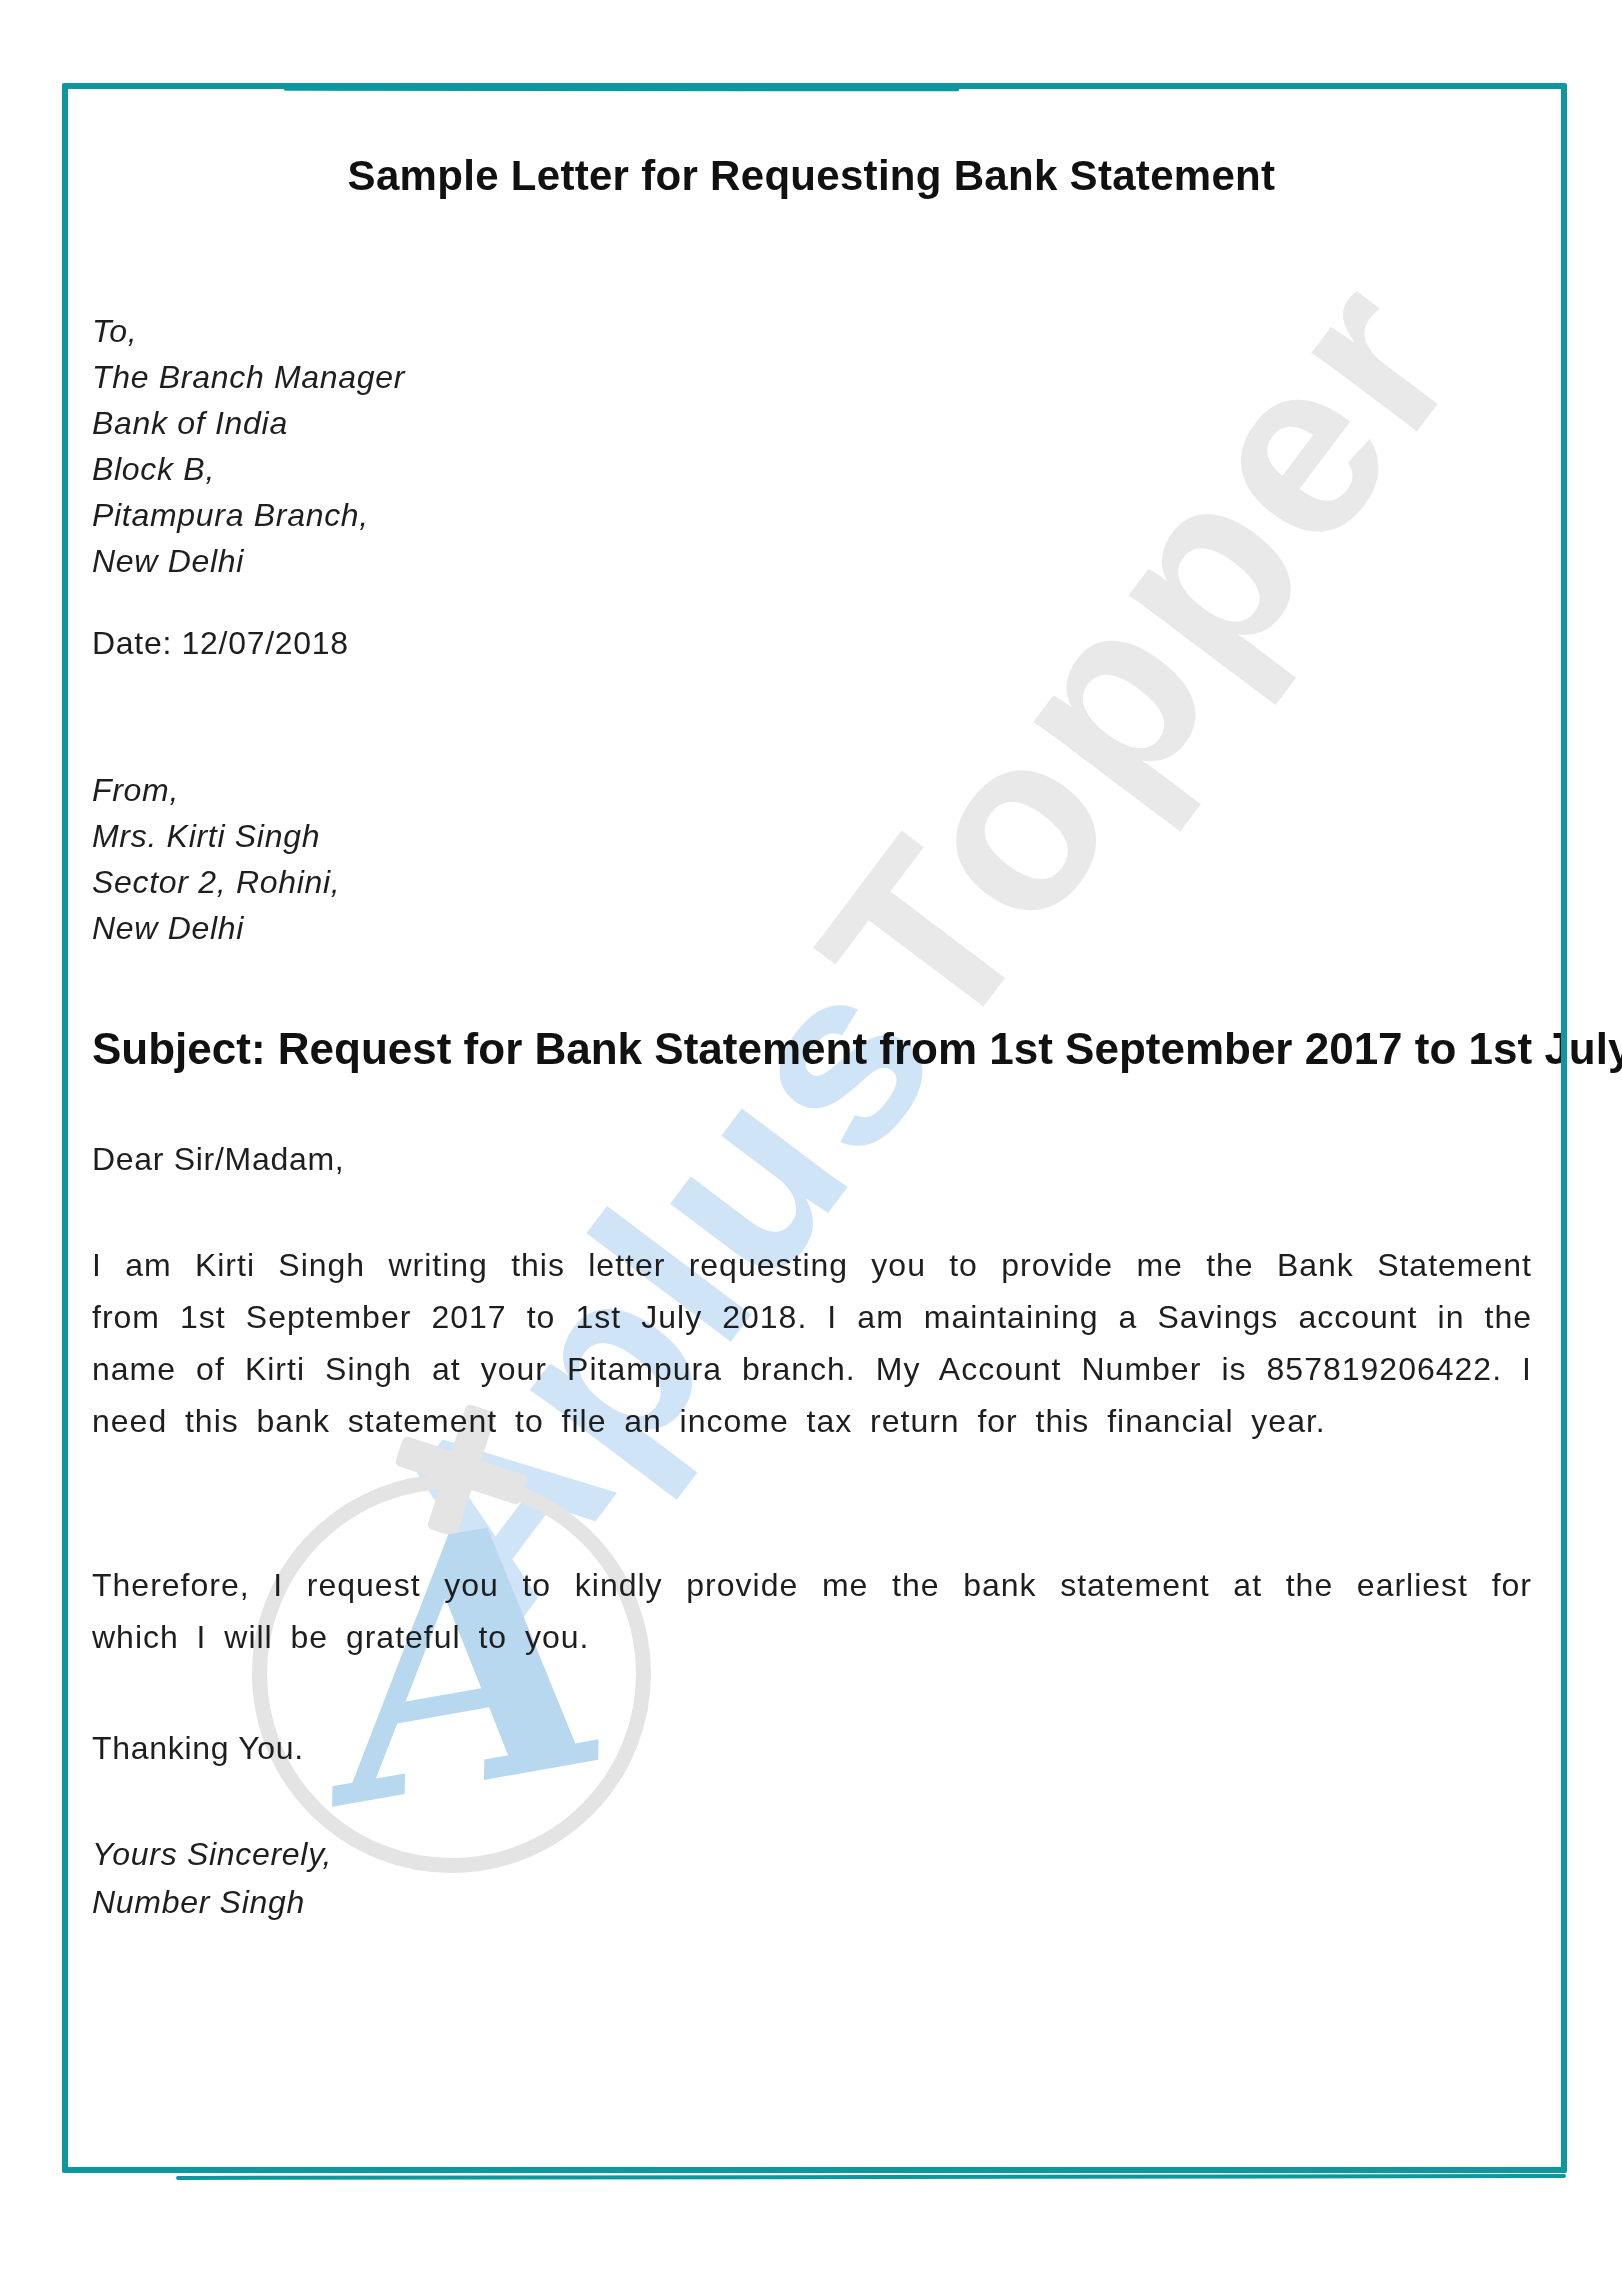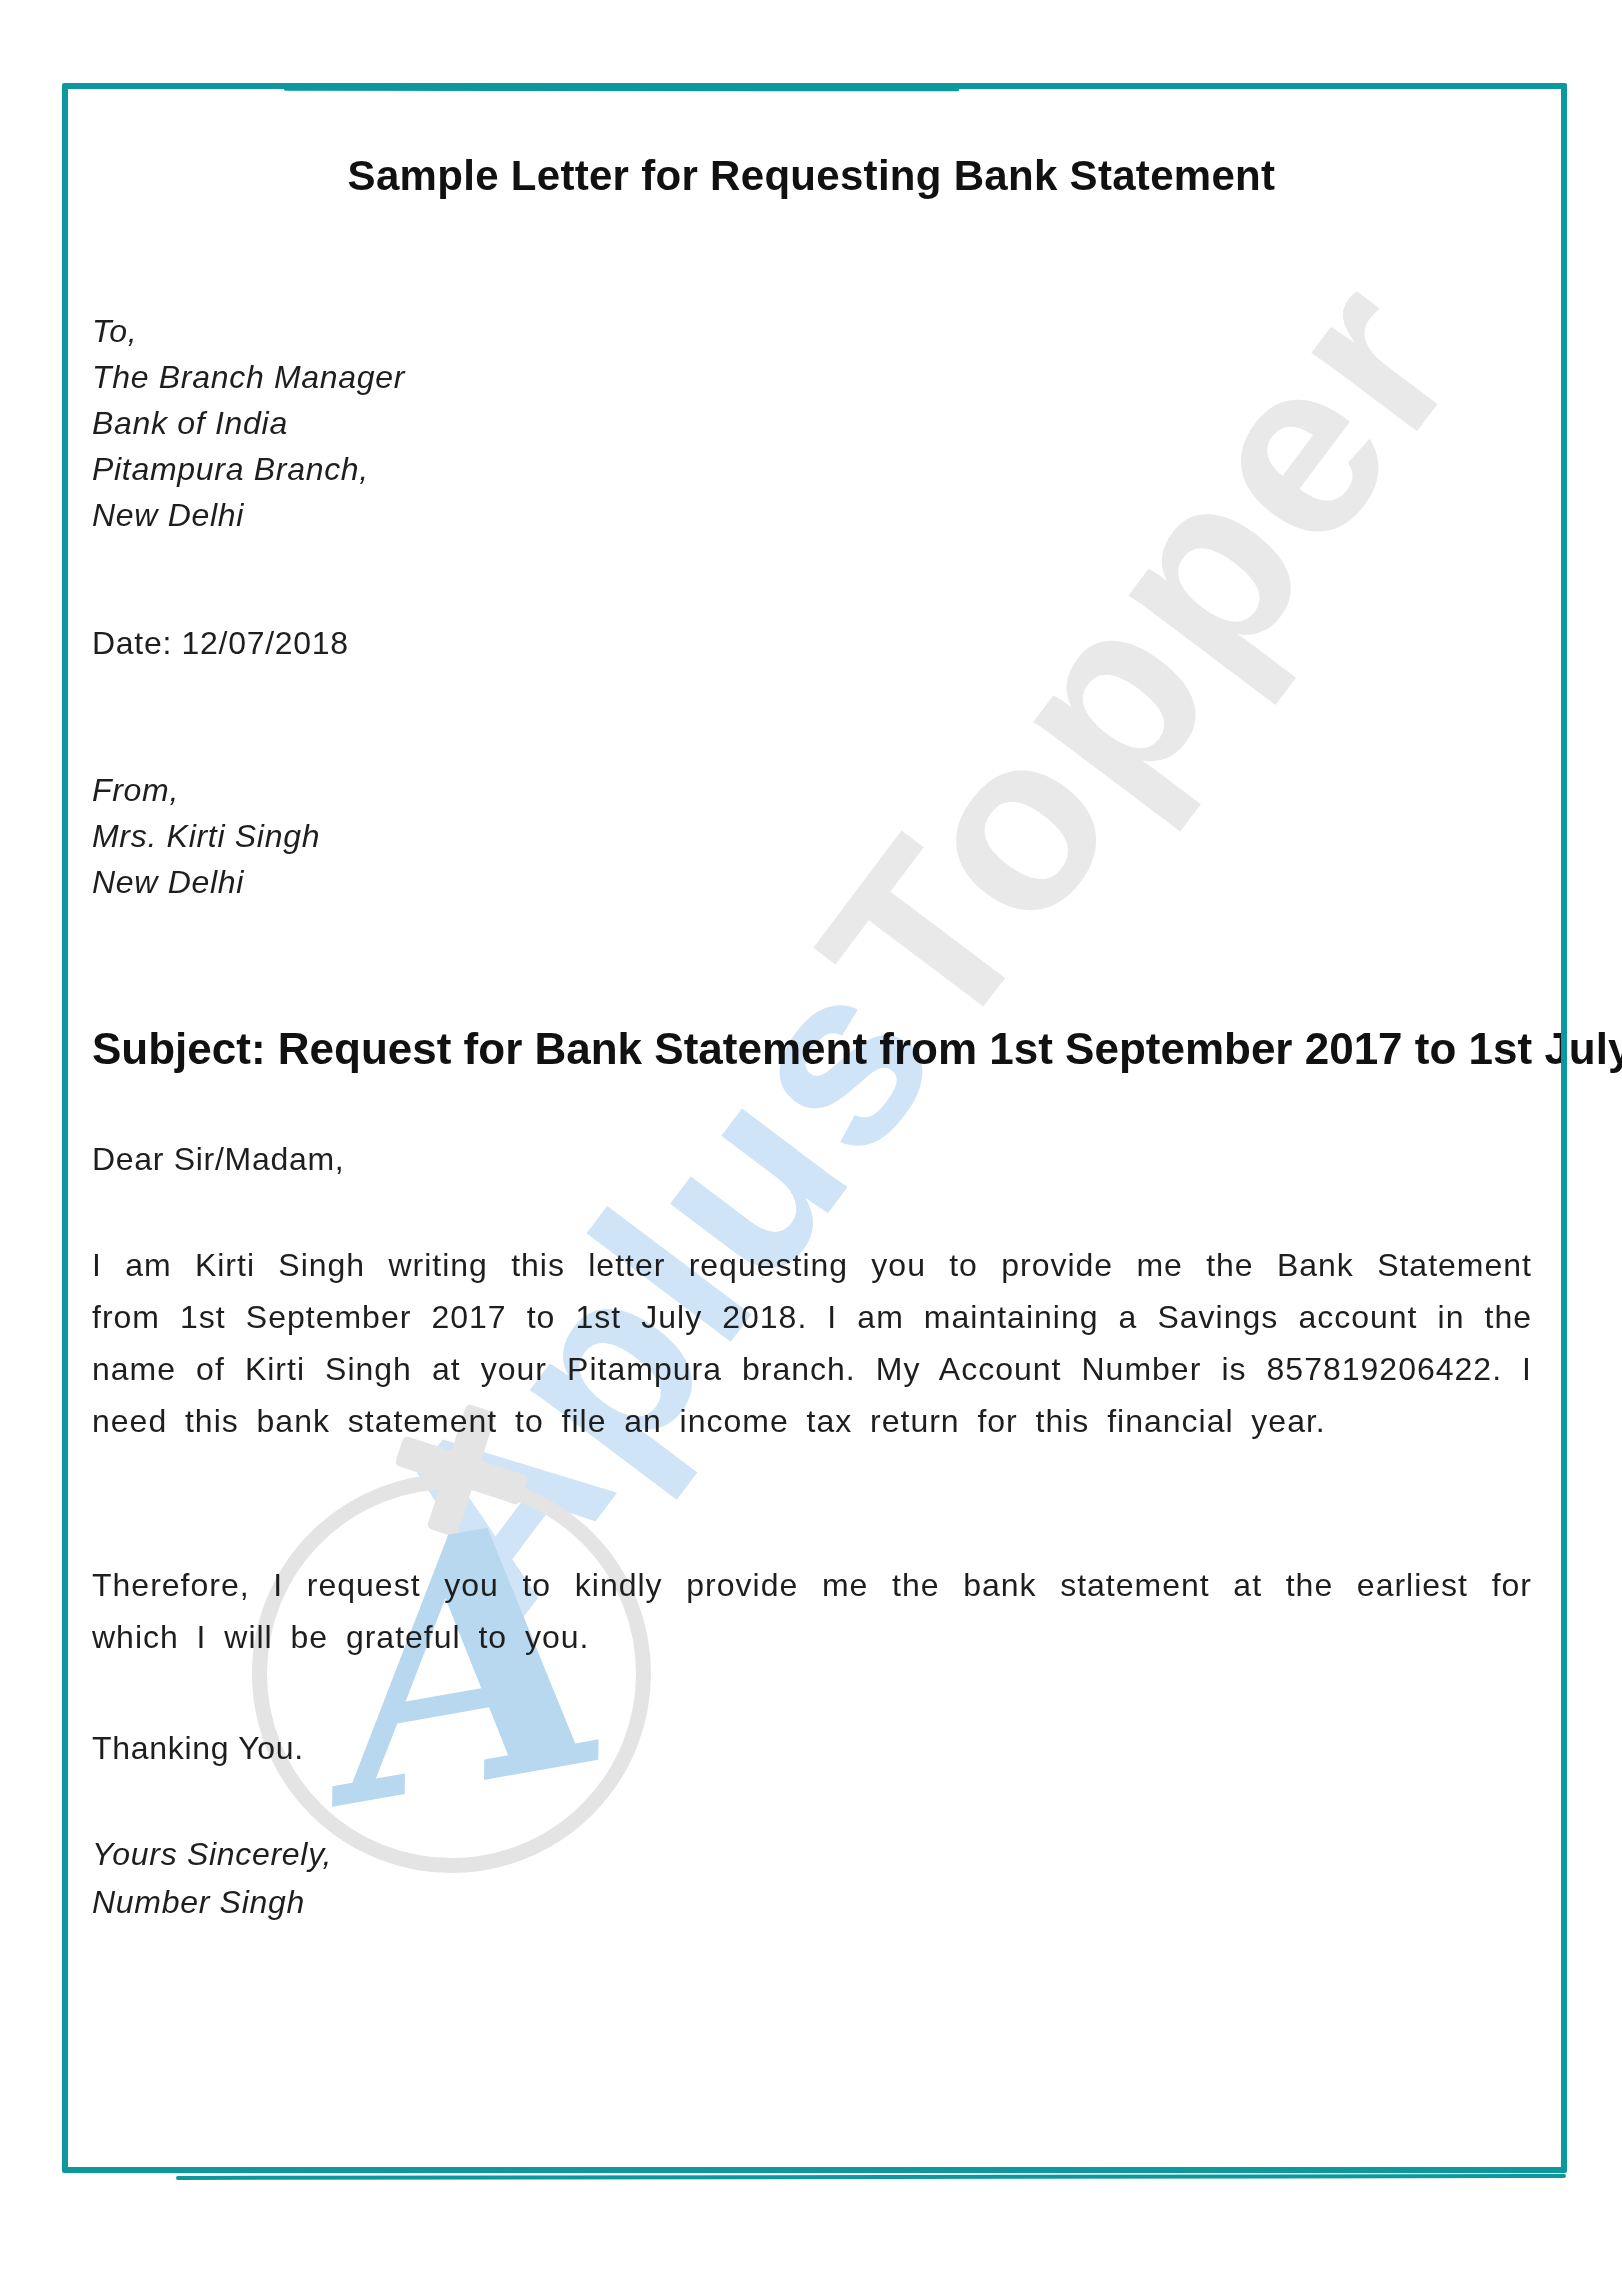--- a/index.html
+++ b/index.html
@@ -105,29 +105,31 @@
   </div>
 
   <div class="content">
 
     <h1 class="title">Sample Letter for Requesting Bank Statement</h1>
 
     <div class="abs body-text to-block">
       <div class="addr-line">To,</div>
       <div class="addr-line">The Branch Manager</div>
       <div class="addr-line">Bank of India</div>
+      <div class="addr-line">Block B,</div>
       <div class="addr-line">Pitampura Branch,</div>
       <div class="addr-line">New Delhi</div>
     </div>
 
     <div class="abs body-text date-line">Date: 12/07/2018</div>
 
     <div class="abs body-text from-block">
       <div class="addr-line">From,</div>
       <div class="addr-line">Mrs. Kirti Singh</div>
+      <div class="addr-line">Sector 2, Rohini,</div>
       <div class="addr-line">New Delhi</div>
     </div>
 
     <div class="abs subject">Subject: Request for Bank Statement from 1st September 2017 to 1st July 2018</div>
 
     <div class="abs body-text salutation">Dear Sir/Madam,</div>
 
     <p class="abs body-text para para-1">I am Kirti Singh writing this letter requesting you to provide me the Bank Statement from 1st September 2017 to 1st July 2018. I am maintaining a Savings account in the name of Kirti Singh at your Pitampura branch. My Account Number is 857819206422. I need this bank statement to file an income tax return for this financial year.</p>
 
     <p class="abs body-text para para-2">Therefore, I request you to kindly provide me the bank statement at the earliest for which I will be grateful to you.</p>

